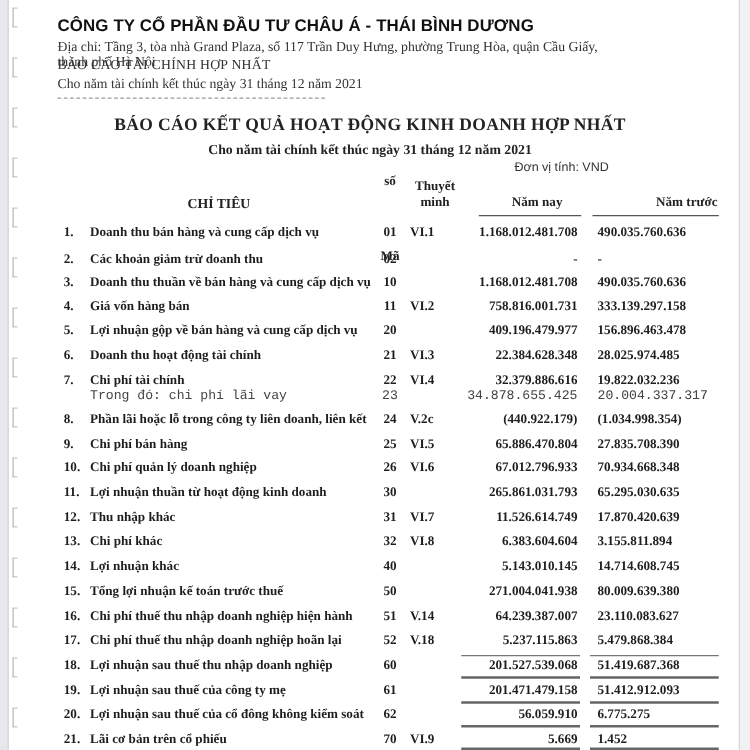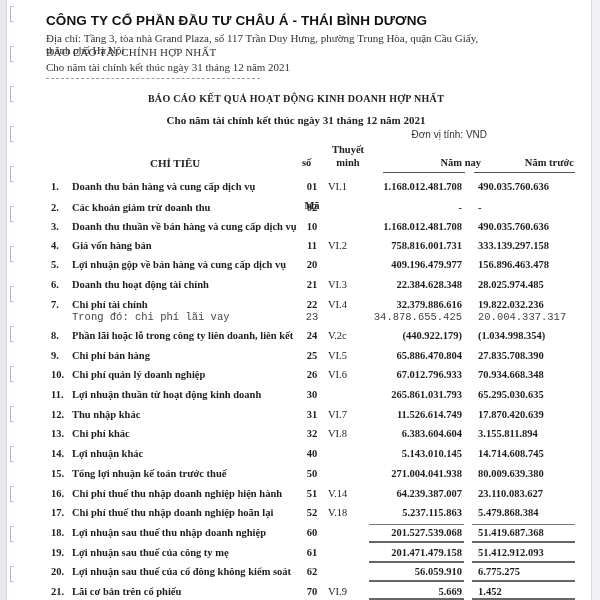--- a/index.html
+++ b/index.html
@@ -39,50 +39,50 @@
     position:absolute; left:46px; top:61px;
     font-family:"Liberation Serif", serif; font-size:11px; color:#333;
   }
   .hdr-rule {
     position:absolute; left:46px; top:78px; width:214px; height:0;
     border-top:1px dashed #999;
   }
 
   .title {
     position:absolute; left:0; width:592px; top:93px; text-align:center;
-    font-family:"Liberation Serif", serif; font-weight:bold; font-size:10px;
+    font-family:"Liberation Serif", serif; font-weight:bold; font-size:14px;
     letter-spacing:.3px; color:#222;
   }
   .subtitle {
     position:absolute; left:0; width:592px; top:114px; text-align:center;
     font-family:"Liberation Serif", serif; font-weight:bold; font-size:11px; color:#222;
   }
   .unit {
     position:absolute; right:18px; top:129px;
     font-family:"Liberation Sans", sans-serif; font-size:10px; color:#333;
   }
   .colhead {
     position:absolute; font-family:"Liberation Serif", serif; font-weight:bold;
     font-size:10.5px; color:#222;
   }
   .colhead.chitieu { left:150px; top:157px; font-size:11px; }
   .colhead.ma1 { left:302px; top:156px; width:20px; text-align:center;margin-top:44px; }
-  .colhead.ma2 { left:302px; top:157px; width:20px; }
+  .colhead.ma2 { left:302px; top:140px; width:20px; text-align:center; }
   .colhead.tm1 { left:326px; top:144px; width:44px; text-align:center; }
   .colhead.tm2 { left:326px; top:157px; width:44px; text-align:center; }
-  .colhead.cy { left:381px; top:157px; width:100px; text-align:right; }
+  .colhead.cy { left:350px; top:157px; width:100px; text-align:right; }
   .colhead.py { left:466px; top:157px; width:108px; text-align:right; }
   .hline { position:absolute; height:0; border-top:1.5px solid #555; }
 
   .row { position:absolute; left:0; width:592px; height:16px;
          font-family:"Liberation Serif", serif; font-size:10.5px; color:#1e1e1e; }
   .row .no { position:absolute; left:51px; top:0; font-weight:bold; }
   .row .label { position:absolute; left:72px; top:0; font-weight:bold; white-space:nowrap; }
   .row .code { position:absolute; left:302px; width:20px; text-align:center; top:0; font-weight:bold; }
-  .row .note { position:absolute; left:328px; width:44px; top:0; font-weight:normal; }
+  .row .note { position:absolute; left:328px; width:44px; top:0; font-weight:bold; }
   .row .cy { position:absolute; left:362px; width:100px; text-align:right; top:0; font-weight:bold; }
   .row .py { position:absolute; left:478px; width:108px; text-align:left; top:0; font-weight:bold; }
   .row.sub .label, .row.sub .code, .row.sub .cy, .row.sub .py { font-weight:normal; color:#444;font-family:Liberation Mono, monospace; }
 
   .uline { position:absolute; height:0; border-top:2px solid #666; }
   .uline.thin { border-top:1.2px solid #777; }
 </style>
 </head>
 <body>
 

